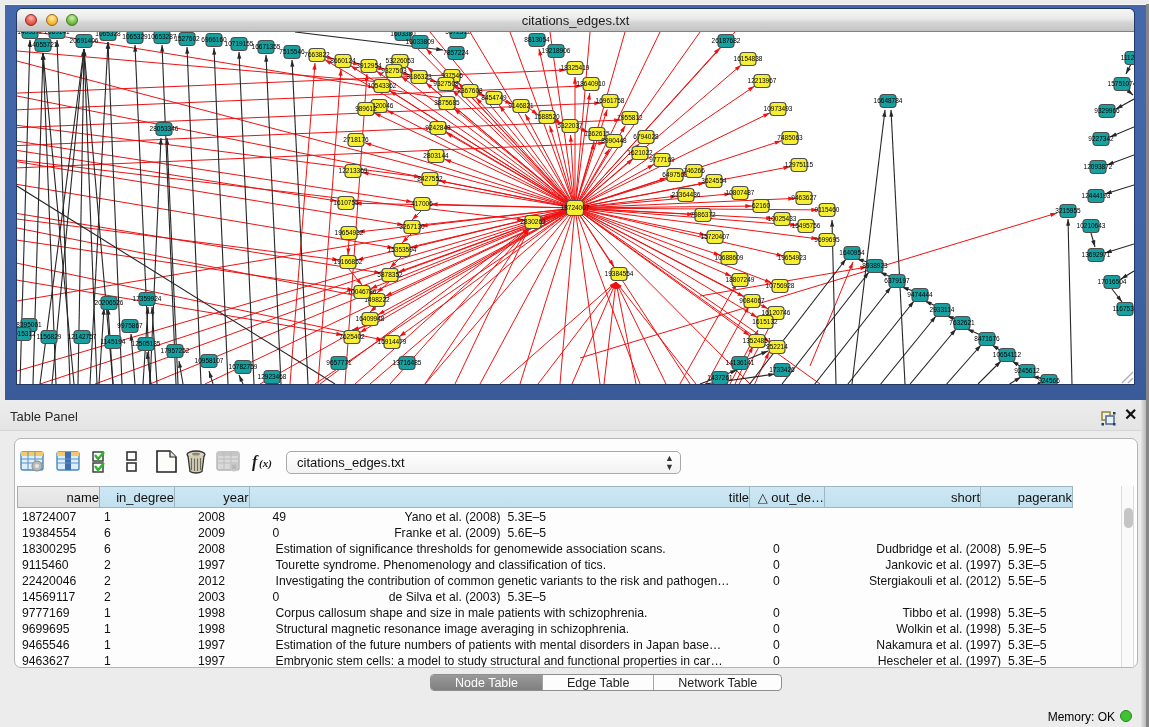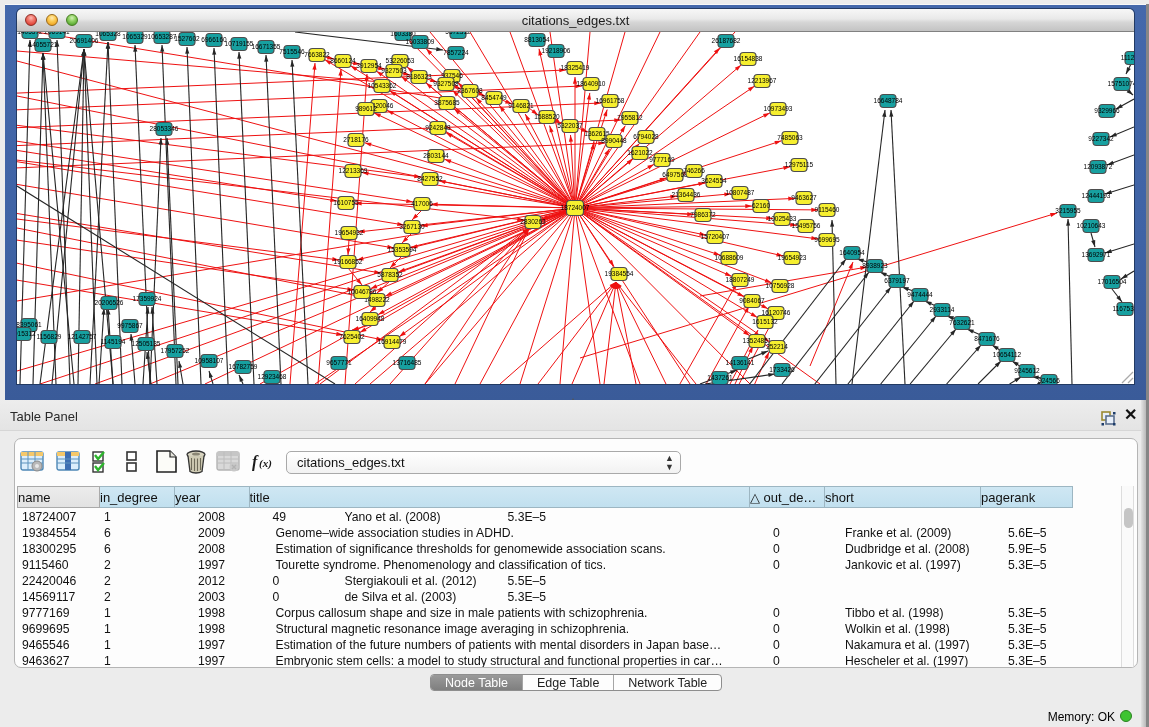--- a/index.html
+++ b/index.html
@@ -14,31 +14,31 @@
 .grip{position:absolute;right:0px;bottom:0px;width:15px;height:15px}
 .rightedge{position:absolute;right:0;top:4px;width:3px;height:723px;background:#868686}
 .rightedge2{position:absolute;right:3px;top:400px;width:5px;height:327px;background:linear-gradient(90deg,#e3e3e3,#b9b9b9)}
 .tphead{position:absolute;left:0;top:400px;width:1146px;height:31px;background:linear-gradient(180deg,#ededed,#e4e4e4);border-bottom:1px solid #d6d6d6}
 .tptitle{position:absolute;left:10px;top:9px;font-size:13px;color:#2a2a2a}
 .closex{position:absolute;left:1124px;top:5px;font-size:16px;font-weight:bold;color:#111}
 .panel{position:absolute;left:14px;top:438px;width:1124px;height:230px;background:#fdfdfd;border:1.5px solid #b5b5b5;border-radius:7px}
 .combo{position:absolute;left:271px;top:12px;width:395px;height:23px;background:linear-gradient(180deg,#ffffff,#f2f2f2);border:1px solid #a9a9a9;border-radius:5px;font-size:13px;color:#111;line-height:21px;padding-left:10px}
 .spin{position:absolute;right:6px;top:2px;font-size:9px;color:#333;line-height:9px;text-align:center}
 .thead{position:absolute;left:2px;top:47px;width:1076px;height:22px;display:flex;font-size:13px;color:#111}
-.th{background:linear-gradient(180deg,#cfe7f3,#c1e0ef);border:1px solid #9db6c2;border-left:none;text-align:left;line-height:21px;overflow:hidden;white-space:nowrap}
+.th{background:linear-gradient(180deg,#cfe7f3,#c1e0ef);border:1px solid #9db6c2;border-left:none;text-align:right;line-height:21px;overflow:hidden;white-space:nowrap}
 .th.first{background:linear-gradient(180deg,#ececec,#e2e2e2);border-left:1px solid #9db6c2;border-color:#aaa}
 .tbody{position:absolute;left:2px;top:69.5px;width:1076px;height:158px;overflow:hidden;font-size:12.2px;color:#111}
 .tr{display:flex;height:16px;line-height:16px;white-space:nowrap}
 .tr>div{overflow:hidden}
 .c0{width:83px;padding-left:5px}.c1{width:95px;padding-left:4px}.c2{width:74.5px;padding-left:3px}
-.c3{width:500.5px;padding-left:6px}.c4{width:75px;padding-left:3px}.c5{width:156px;text-align:left}.c6{width:92px;padding-left:7px}
+.c3{width:500.5px;padding-left:6px}.c4{width:75px;padding-left:3px}.c5{width:156px;text-align:right}.c6{width:92px;padding-left:7px}
 .sbar{position:absolute;left:1106px;top:47px;width:13px;height:181px;background:#fafafa;border-left:1px solid #ddd;border-right:1px solid #ddd}
 .sthumb{position:absolute;left:1.5px;top:22px;width:9px;height:20px;background:#c5c5c5;border-radius:5px}
 .tabs{position:absolute;left:430px;top:674px;height:17px;display:flex;font-size:12.5px;border:1px solid #8e8e8e;border-radius:4px;overflow:hidden;background:#fdfdfd}
-.tab{padding:0 14px;line-height:16px;color:#222;border-left:1px solid #a5a5a5}
+.tab{padding:0 24px;line-height:16px;color:#222;border-left:1px solid #a5a5a5}
 .tab.sel{background:linear-gradient(180deg,#9a9a9a,#7f7f7f);color:#fff;border-left:none}
 .mem{position:absolute;right:34px;top:710px;font-size:12px;color:#000000}
 .memdot{position:absolute;right:17px;top:710px;width:12px;height:12px;border-radius:50%;background:#3ec431;border:1px solid #2b8221}
 </style></head><body>
 <div class="blue"></div>
 <div class="win">
   <div class="canvas">
       <svg width="1117" height="352" viewBox="17 31 1117 352" style="position:absolute;left:0;top:0">
 <line x1="575.0" y1="207.0" x2="324.7" y2="58.6" stroke="#ee1111" stroke-width="1.0"></line>
 <path d="M324.7 58.6L331.5 60.2L329.4 63.8Z" fill="#ee1111"></path>
@@ -834,21 +834,20 @@
         <div class="c1">1</div>
         <div class="c2">2008</div>
         <div class="c4">49</div>
         <div class="c5">Yano et al. (2008)</div>
         <div class="c6">5.3E–5</div>
       </div>
 <div class="tr">
 <div class="c0">19384554</div>
         <div class="c1">6</div>
         <div class="c2">2009</div>
-<div class="c3">Genome–wide association studies in ADHD.</div>
         <div class="c4">0</div>
         <div class="c5">Franke et al. (2009)</div>
         <div class="c6">5.6E–5</div>
       </div>
 <div class="tr">
 <div class="c0">18300295</div>
         <div class="c1">6</div>
         <div class="c2">2008</div>
 <div class="c3">Estimation of significance thresholds for genomewide association scans.</div>
         <div class="c4">0</div>
@@ -861,20 +860,21 @@
         <div class="c2">1997</div>
 <div class="c3">Tourette syndrome. Phenomenology and classification of tics.</div>
         <div class="c4">0</div>
         <div class="c5">Jankovic et al. (1997)</div>
         <div class="c6">5.3E–5</div>
       </div>
 <div class="tr">
 <div class="c0">22420046</div>
         <div class="c1">2</div>
         <div class="c2">2012</div>
+<div class="c3">Investigating the contribution of common genetic variants to the risk and pathogen…</div>
         <div class="c4">0</div>
         <div class="c5">Stergiakouli et al. (2012)</div>
         <div class="c6">5.5E–5</div>
       </div>
 <div class="tr">
 <div class="c0">14569117</div>
         <div class="c1">2</div>
         <div class="c2">2003</div>
         <div class="c4">0</div>
         <div class="c5">de Silva et al. (2003)</div>

